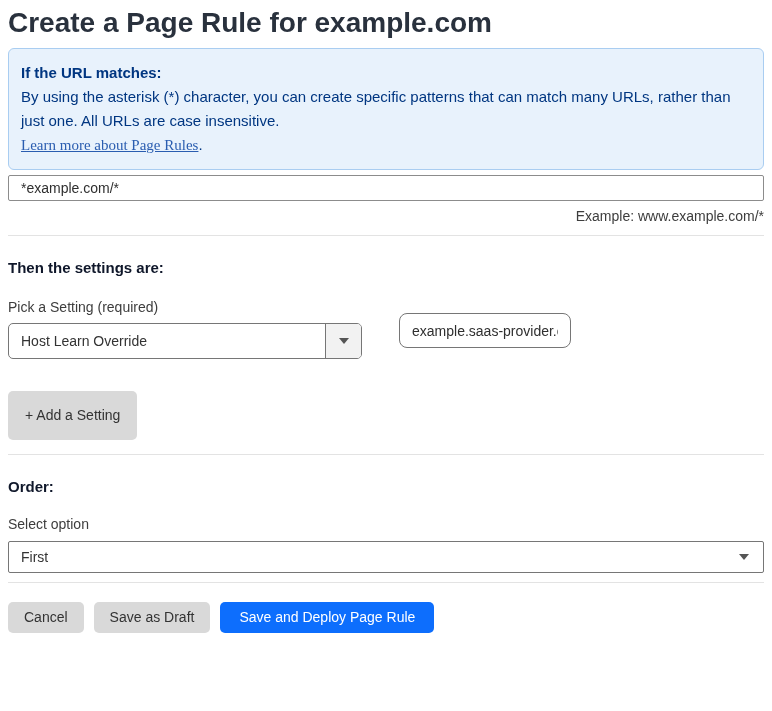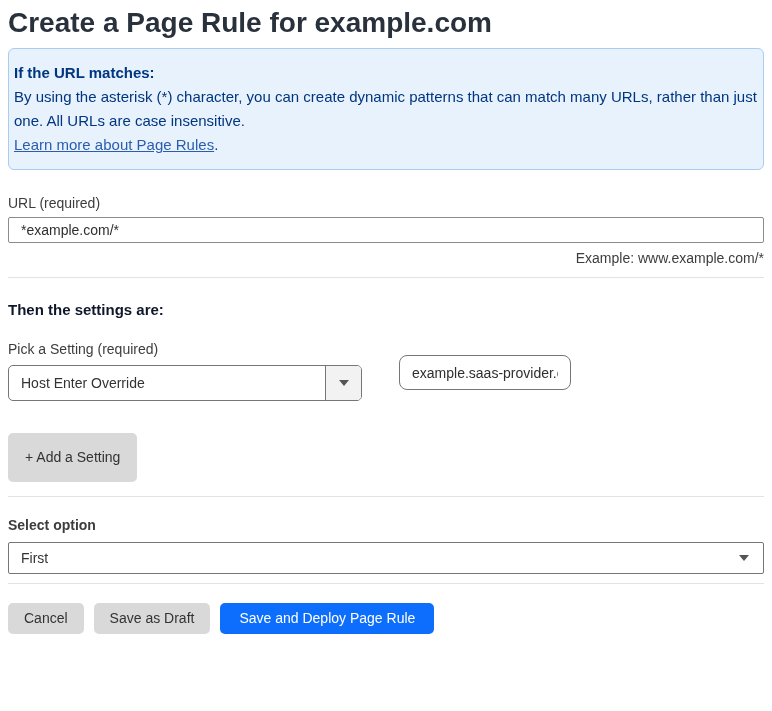--- a/index.html
+++ b/index.html
@@ -19,30 +19,31 @@
     line-height: 27px;
     font-weight: bold;
     color: #29313d;
   }
 
   .info-box {
     margin-top: 12px;
     background: #e8f2fc;
     border: 1px solid #a9cdf1;
     border-radius: 6px;
-    padding: 12px 5px;
+    padding: 12px 12px;
     color: #003681;
     font-size: 15px;
     line-height: 24px;
   }
   .info-box .info-heading { font-weight: bold; }
   .info-box a.info-link {
     color: #2a5db0;
     text-decoration: underline;
     cursor: pointer;
+    font-family: Liberation Serif, serif;
   }
 
   .field-label {
     font-size: 14px;
     line-height: 17px;
     color: #3d3d3d;
   }
   .url-label { margin-top: 25px; }
 
   .text-input {
@@ -143,21 +144,21 @@
     font-size: 14px;
     line-height: 17px;
     padding: 7px 16px;
     cursor: pointer;
     color: #333;
     background: #d9d9d9;
   }
   .add-setting-btn { margin-top: 32px; padding: 16px 17px; }
 
   .order-heading { margin-top: 22px; }
-  .select-label { margin-top: 20px; font-weight: bold; }
+  .select-label { margin-top: 20px; }
 
   .select-full {
     margin-top: 8px;
     width: 100%;
     height: 32px;
     border: 1px solid #767676;
     border-radius: 2px;
     background: #fff;
     display: flex;
     align-items: center;
@@ -190,51 +191,51 @@
 </style>
 </head>
 <body>
 
 <div class="container">
 
   <h1 class="page-title">Create a Page Rule for example.com</h1>
 
   <div class="info-box">
     <div class="info-heading">If the URL matches:</div>
-    <div class="info-body">By using the asterisk (*) character, you can create dynamic patterns that can match many URLs, rather than just one. All URLs are case insensitive.</div>
+    <div class="info-body">By using the asterisk (*) character, you can create specific patterns that can match many URLs, rather than just one. All URLs are case insensitive.</div>
     <div><a class="info-link">Learn more about Page Rules</a><span>.</span></div>
   </div>
 
-  <div class="field-label url-label">URL (required)</div>
   <input class="text-input url-input" type="text" value="*example.com/*" style="">
   <div class="helper-text">Example: www.example.com/*</div>
 
   <hr class="divider">
 
   <h2 class="section-heading">Then the settings are:</h2>
 
   <div class="settings-row">
     <div class="setting-col">
       <div class="field-label">Pick a Setting (required)</div>
       <div class="dropdown">
-        <div class="dropdown-value">Host Enter Override</div>
+        <div class="dropdown-value">Host Learn Override</div>
         <div class="dropdown-arrow-seg">
           <span class="caret"></span>
         </div>
       </div>
     </div>
     <div class="value-col">
       <input class="text-input value-input" type="text" value="example.saas-provider.com" style="">
     </div>
   </div>
 
   <button class="btn add-setting-btn">+ Add a Setting</button>
 
   <hr class="divider divider-2">
 
+  <h2 class="section-heading order-heading">Order:</h2>
 
   <div class="field-label select-label">Select option</div>
   <div class="select-full">
     <span>First</span>
     <span class="caret"></span>
   </div>
 
   <hr class="divider divider-3">
 
   <div class="footer-buttons">

